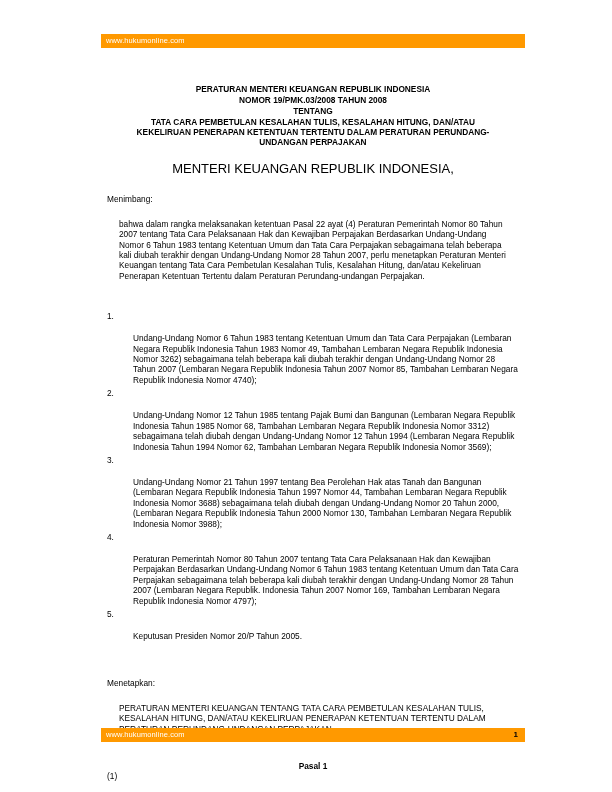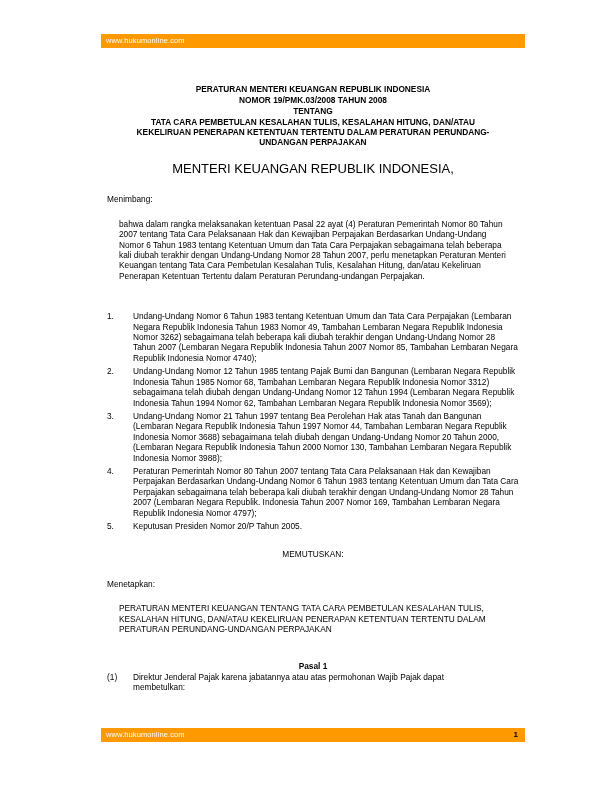--- a/index.html
+++ b/index.html
@@ -9,21 +9,21 @@
   .bar .url { position:absolute; left:5px; top:2px; font-size:7.5px; color:#ffffff; letter-spacing:0.1px; }
   .bar .pg { position:absolute; right:7px; top:2px; font-size:8px; font-weight:bold; color:#000; }
   #hdr { top:34px; }
   #ftr { top:728px; }
   .content { position:absolute; left:107px; width:412px; top:84px; font-size:8.3px; line-height:10.4px; }
   .center { text-align:center; }
   .bold { font-weight:bold; }
   .title-block div { line-height:11px; }
   .list-item { display:flex; margin-bottom:3px; }
   .list-item .num { width:26px; flex:none; }
-  .list-item .txt { flex:1; }
+  .list-item .txt { flex:1;margin-top:22px; }
   p { margin:12px; }
 </style>
 </head>
 <body>
 
 <div class="bar" id="hdr">
   <span class="url">www.hukumonline.com</span>
 </div>
 
 <div class="content">
@@ -63,21 +63,20 @@
       <span class="num">4.</span>
       <span class="txt">Peraturan Pemerintah Nomor 80 Tahun 2007 tentang Tata Cara Pelaksanaan Hak dan Kewajiban Perpajakan Berdasarkan Undang-Undang Nomor 6 Tahun 1983 tentang Ketentuan Umum dan Tata Cara Perpajakan sebagaimana telah beberapa kali diubah terakhir dengan Undang-Undang Nomor 28 Tahun 2007 (Lembaran Negara Republik. Indonesia Tahun 2007 Nomor 169, Tambahan Lembaran Negara Republik Indonesia Nomor 4797);</span>
     </div>
     <div class="list-item">
       <span class="num">5.</span>
       <span class="txt">Keputusan Presiden Nomor 20/P Tahun 2005.</span>
     </div>
   </div>
 
   <div style="height:15px"></div>
-  <div class="center">MEMUTUSKAN:</div>
 
   <div style="height:19px"></div>
   <div>Menetapkan:</div>
   <div style="height:2px"></div>
   <p style="padding-right:18px">PERATURAN MENTERI KEUANGAN TENTANG TATA CARA PEMBETULAN KESALAHAN TULIS, KESALAHAN HITUNG, DAN/ATAU KEKELIRUAN PENERAPAN KETENTUAN TERTENTU DALAM PERATURAN PERUNDANG-UNDANGAN PERPAJAKAN</p>
 
   <div style="height:15px"></div>
   <div class="center bold">Pasal 1</div>
   <div class="list-item">
     <span class="num">(1)</span>

